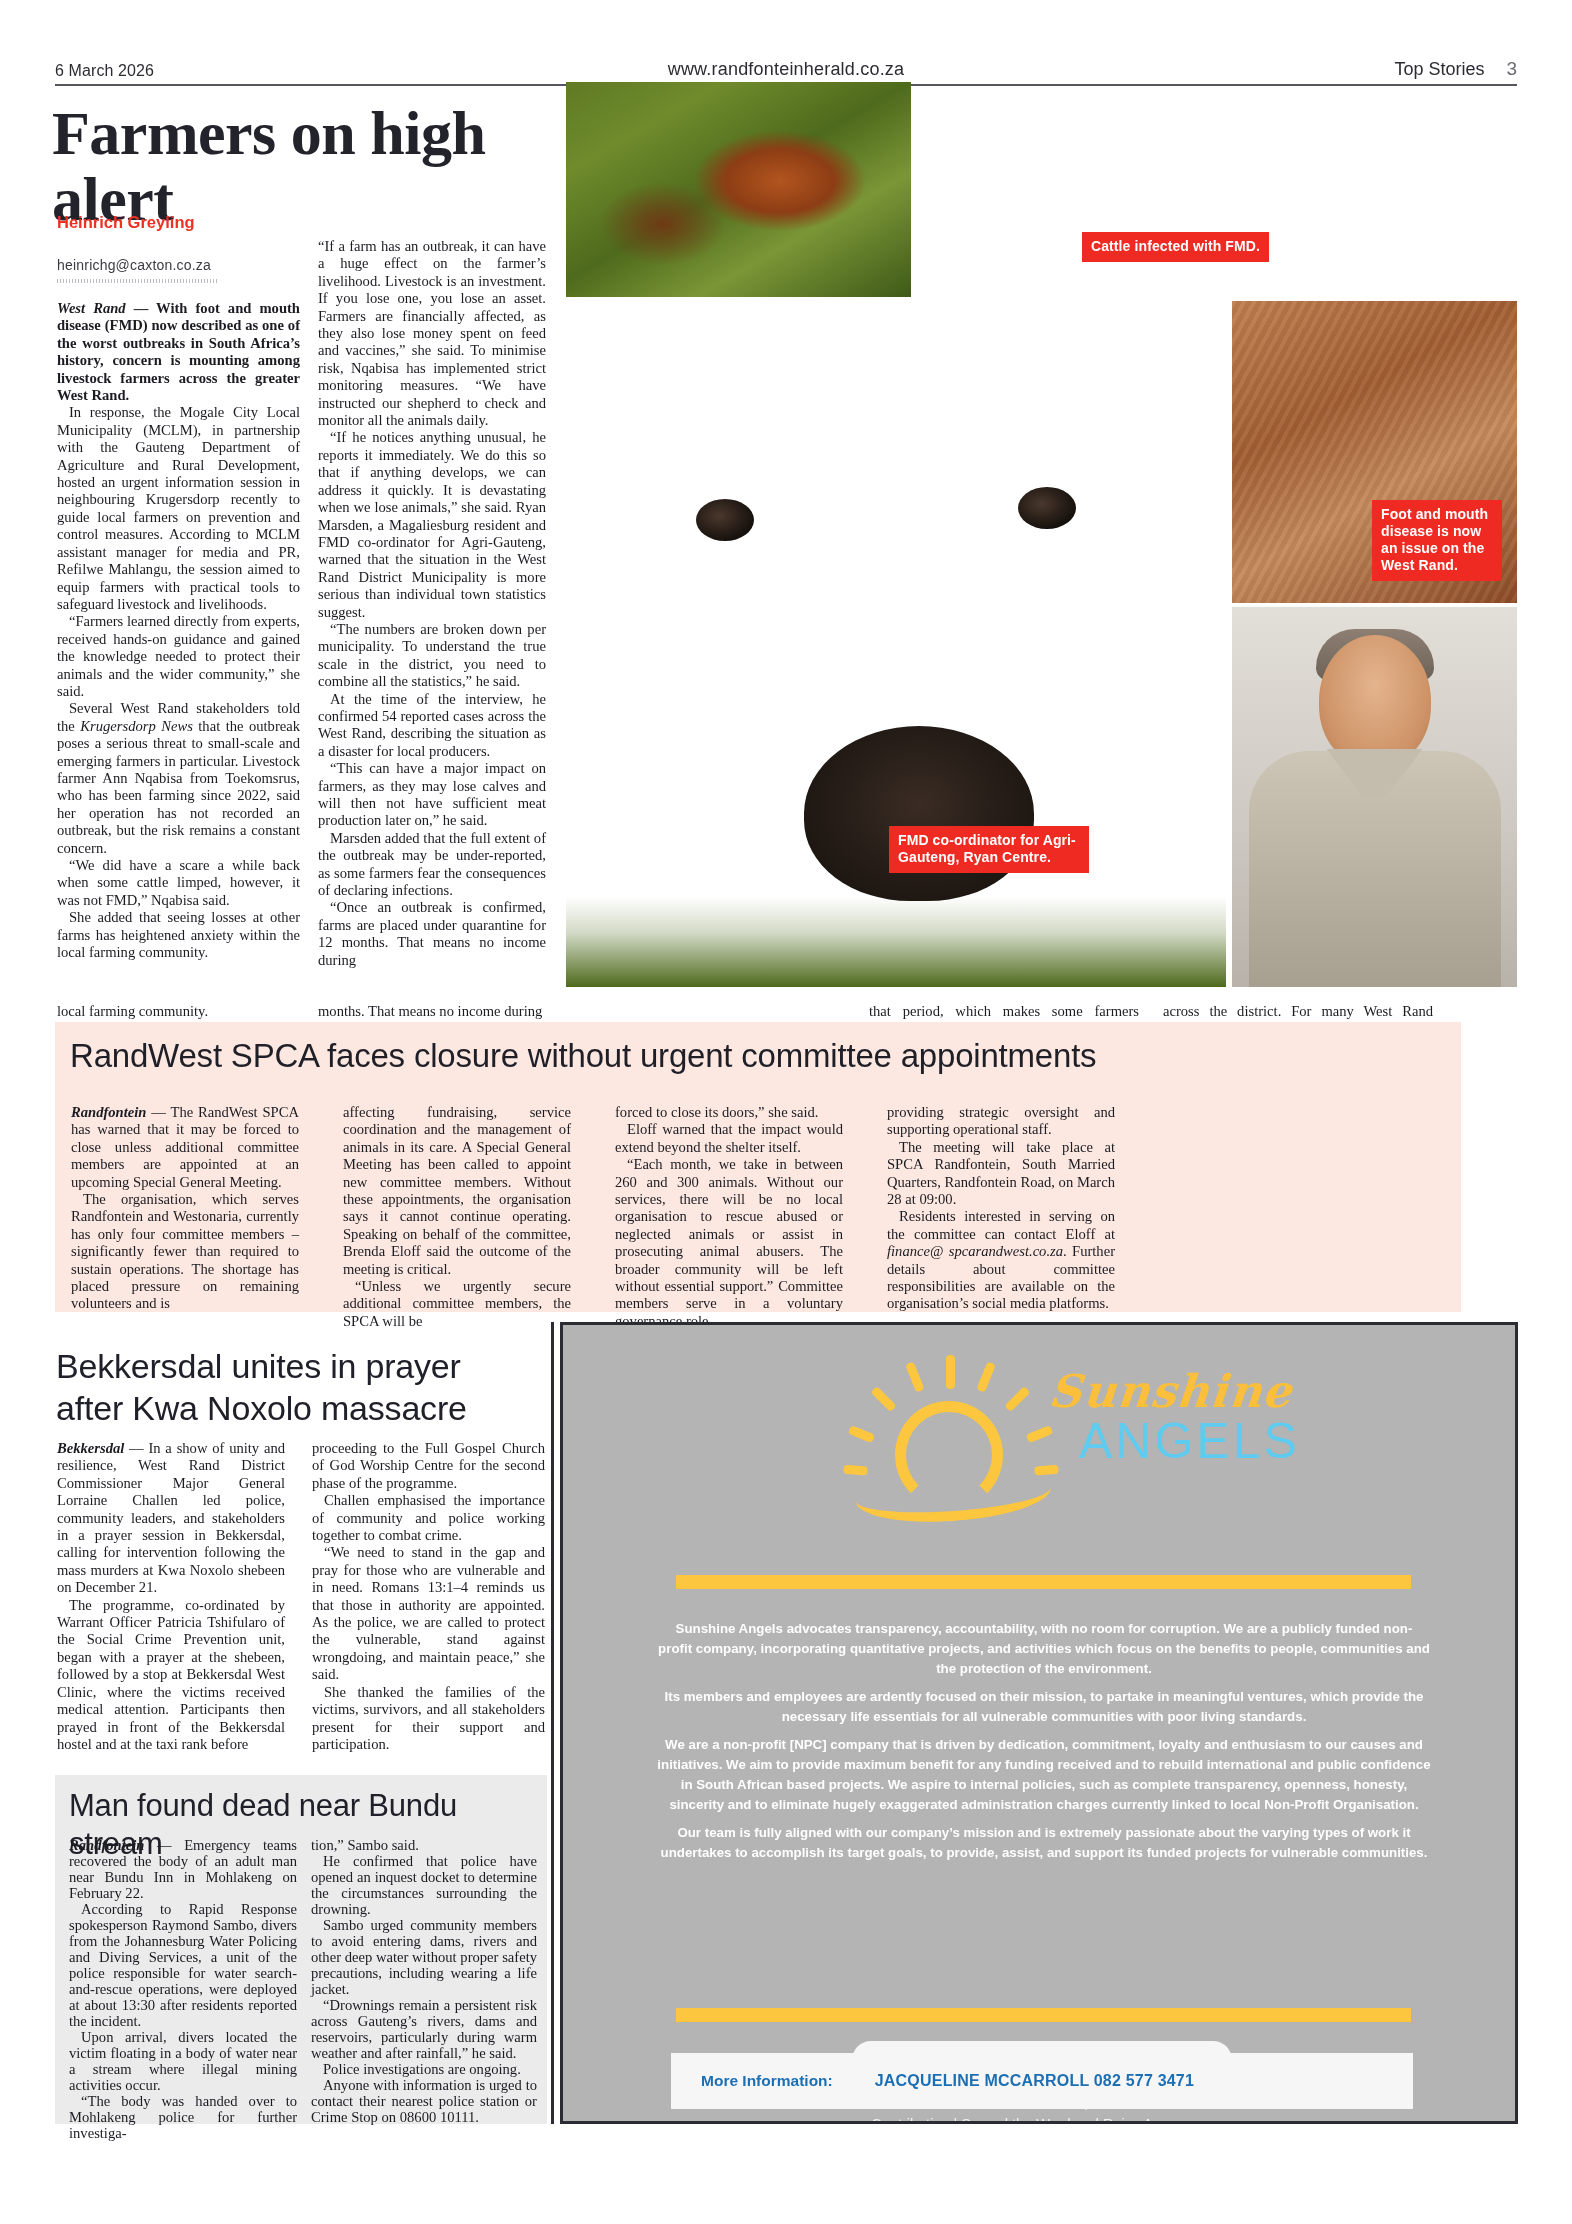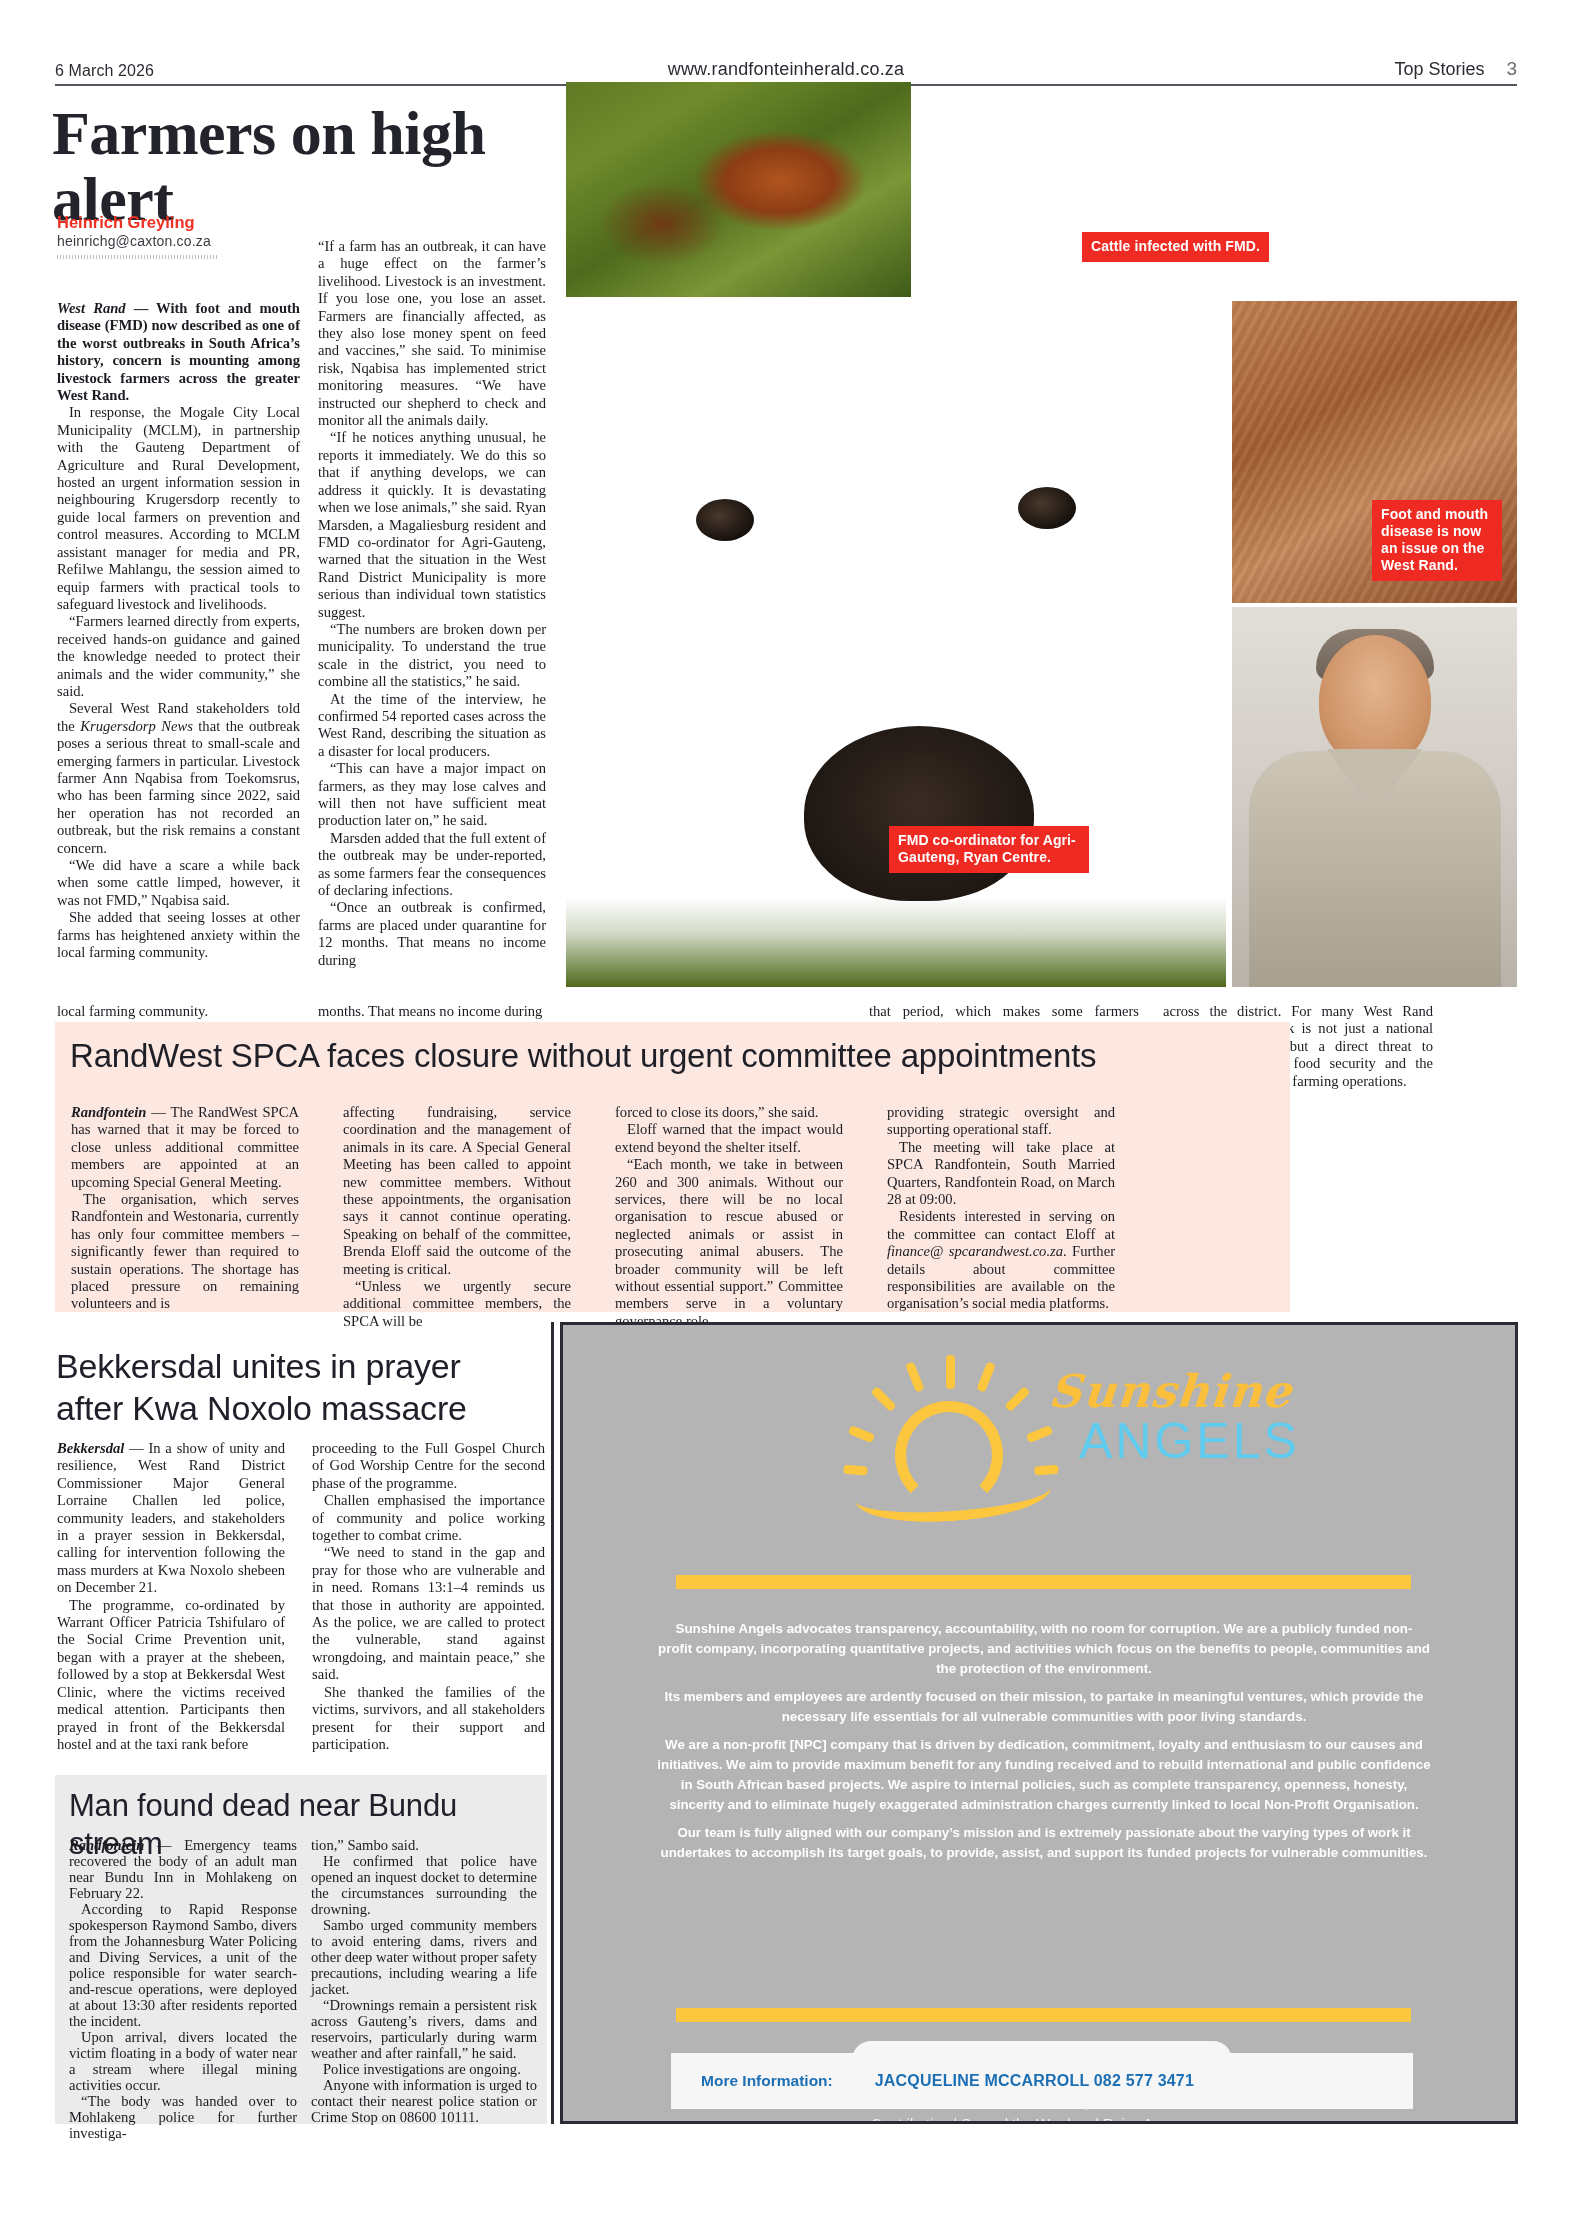--- a/index.html
+++ b/index.html
@@ -90,20 +90,21 @@
     font-size: 16.5px;
     font-weight: 700;
     color: #ef3124;
     line-height: 20px;
   }
   .byline-email {
     font-size: 14px;
     color: #3b3b43;
     line-height: 19px;
     letter-spacing: .2px;
+    margin-top: 24px;
   }
   .byline-rule {
     margin-top: 4px;
     width: 162px;
     height: 4px;
     background: repeating-linear-gradient(to right,#bcbcc4 0 1px,transparent 1px 3px);
   }
 
   
   .col {
@@ -239,21 +240,21 @@
     letter-spacing: .1px;
   }
   .cap-1 { left: 1082px; top: 232px; }
   .cap-2 { left: 1372px; top: 500px; width: 130px; }
   .cap-3 { left: 889px; top: 826px; width: 200px; }
 
   
   .spca {
     position: absolute;
     left: 55px; top: 1022px;
-    width: 1235px;
+    width: 1406px;
     height: 290px;
     background: #fce8e0;
     padding-left: 32px;
   }
   .spca-headline {
     position: absolute;
     left: 15px; top: 14px;
     width: 1440px;
     font-family: "Liberation Sans", sans-serif;
     font-weight: 400;

